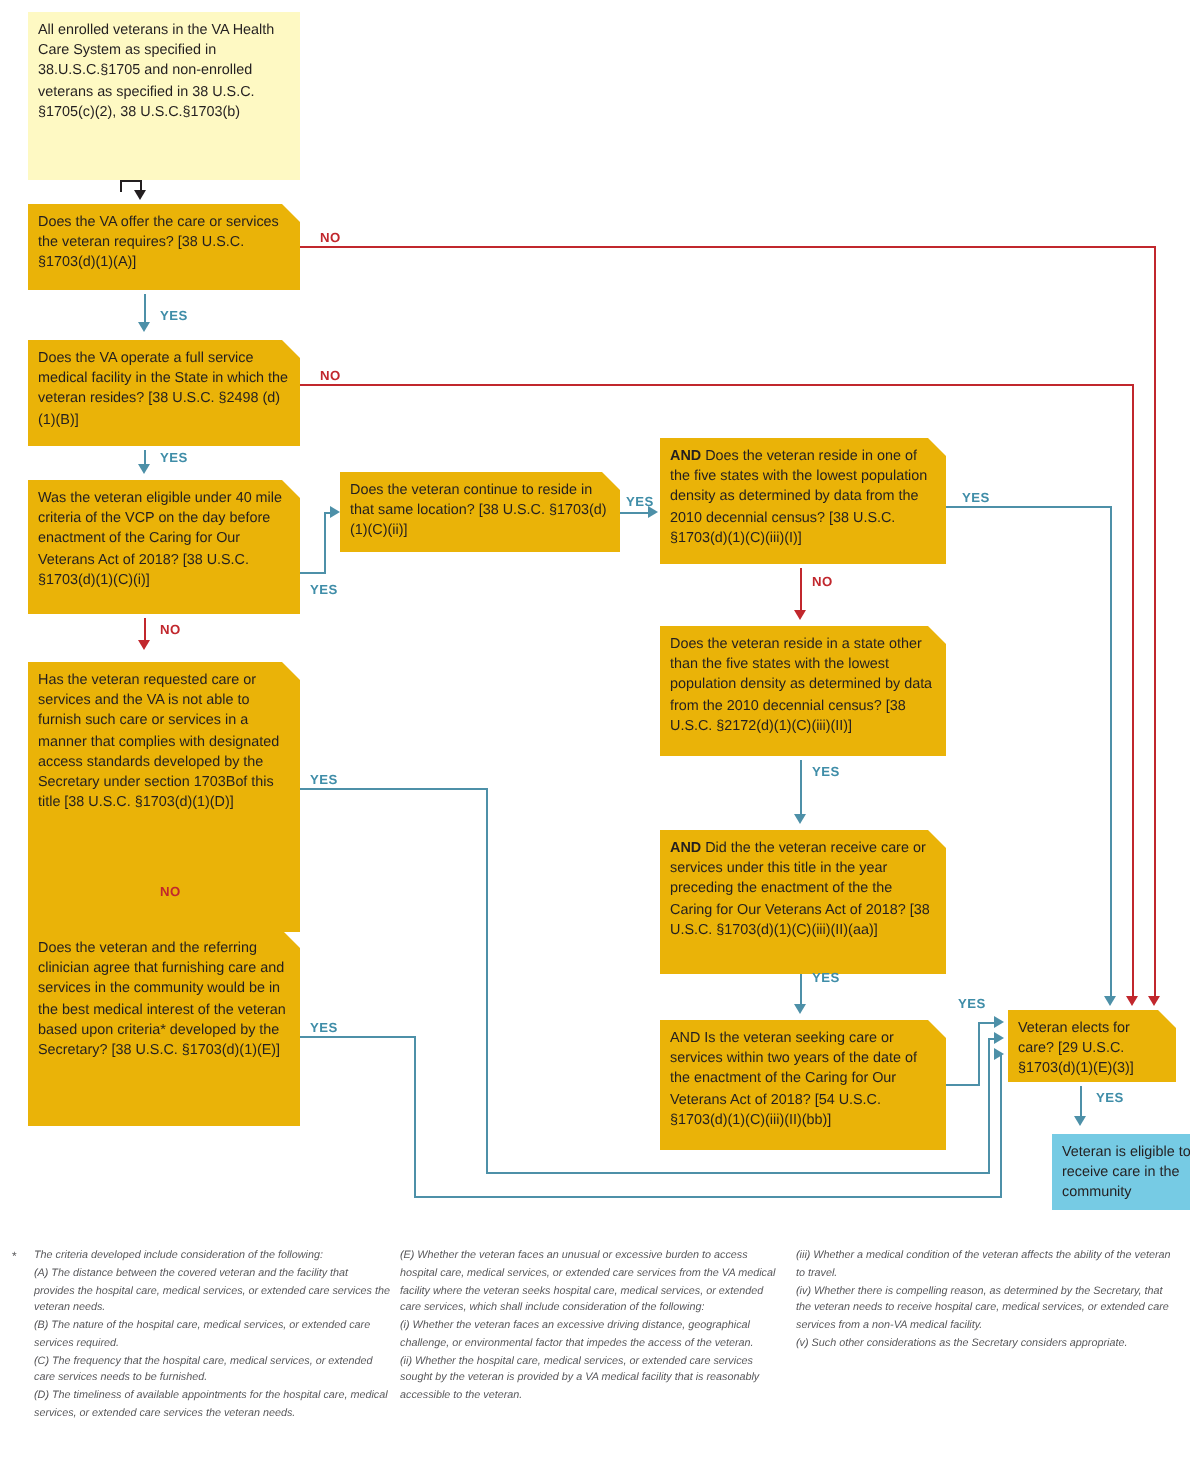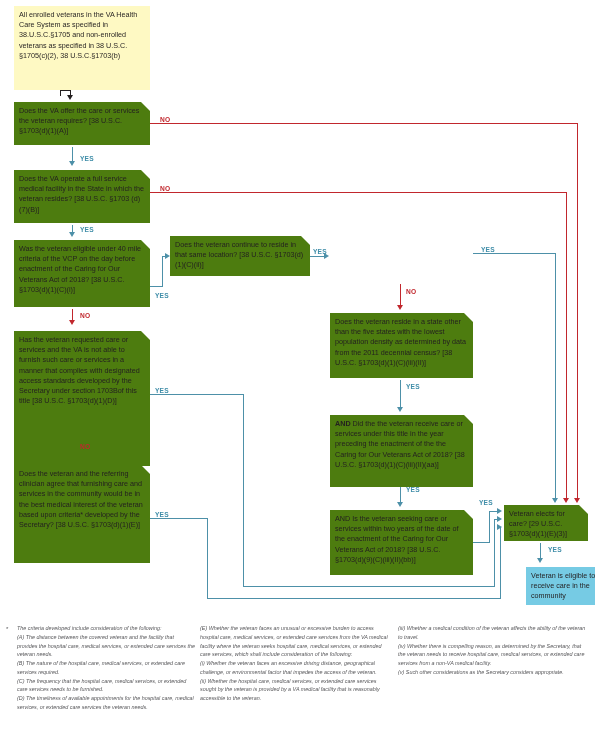--- a/index.html
+++ b/index.html
@@ -20,21 +20,21 @@
     font-size:7.2px;
     line-height:1.42;
     padding:4px 5px 4px 5px;
     color:#231f20;
     z-index:5;
   }
   .box .t{display:block;}
   .box b{font-weight:bold;}
   
   .fold{
-    background:#4d7c0f;
+    background:#eab308;
     clip-path:polygon(0 0, calc(100% - 9px) 0, 100% 9px, 100% 100%, 0 100%);
   }
   .grey{
     background:#fef9c3;
     clip-path:polygon(0 0, 100% 0, 100% 100%, 0 100%);
   }
   .blue{
     background:#76cbe4;
     clip-path:polygon(0 0, 100% 0, 100% 100%, 0 100%);
   }
@@ -89,50 +89,53 @@
 
   <div class="box grey" style="left:14px;top:6px;width:136px;height:84px;">
     <span class="t">All enrolled veterans in the VA Health Care System as specified in 38.U.S.C.§1705 and non-enrolled veterans as specified in 38 U.S.C. §1705(c)(2), 38 U.S.C.§1703(b)</span>
   </div>
 
   <div class="box fold" style="left:14px;top:102px;width:136px;height:43px;">
     <span class="t">Does the VA offer the care or services the veteran requires? [38 U.S.C. §1703(d)(1)(A)]</span>
   </div>
 
   <div class="box fold" style="left:14px;top:170px;width:136px;height:53px;">
-    <span class="t">Does the VA operate a full service medical facility in the State in which the veteran resides? [38 U.S.C. §1703 (d)(7)(B)]</span>
+    <span class="t">Does the VA operate a full service medical facility in the State in which the veteran resides? [38 U.S.C. §2498 (d)(1)(B)]</span>
   </div>
 
   <div class="box fold" style="left:14px;top:240px;width:136px;height:67px;">
     <span class="t">Was the veteran eligible under 40 mile criteria of the VCP on the day before  enactment of the Caring for Our Veterans Act of 2018? [38 U.S.C. §1703(d)(1)(C)(i)]</span>
   </div>
 
   <div class="box fold" style="left:14px;top:331px;width:136px;height:135px;">
     <span class="t">Has the veteran requested care or services and the VA is not able to furnish such care or services in a manner that complies with designated access standards developed by the Secretary under section 1703Bof this title [38 U.S.C. §1703(d)(1)(D)]</span>
   </div>
 
   <div class="box fold" style="left:14px;top:465px;width:136px;height:98px;">
     <span class="t">Does the veteran and the referring clinician agree that furnishing care and services in the community would be in the best medical interest of the veteran based upon criteria* developed by the Secretary? [38 U.S.C. §1703(d)(1)(E)]</span>
   </div>
 
   <div class="box fold" style="left:170px;top:236px;width:140px;height:40px;">
     <span class="t">Does the veteran continue to reside in that same location? [38 U.S.C. §1703(d)(1)(C)(ii)]</span>
   </div>
 
+  <div class="box fold" style="left:330px;top:219px;width:143px;height:63px;">
+    <span class="t"><b>AND</b><span> Does the veteran reside in one of the five states with the lowest population density as determined by data from the 2010 decennial census? [38 U.S.C. §1703(d)(1)(C)(iii)(I)]</span></span>
+  </div>
 
   <div class="box fold" style="left:330px;top:313px;width:143px;height:65px;">
-    <span class="t">Does the veteran reside in a state other than the five states with the lowest population density as determined by data from the 2011 decennial census? [38 U.S.C. §1703(d)(1)(C)(iii)(II)]</span>
+    <span class="t">Does the veteran reside in a state other than the five states with the lowest population density as determined by data from the 2010 decennial census? [38 U.S.C. §2172(d)(1)(C)(iii)(II)]</span>
   </div>
 
   <div class="box fold" style="left:330px;top:415px;width:143px;height:72px;">
     <span class="t"><b>AND</b><span> Did the the veteran receive care or services under this title in the year preceding the enactment of the the Caring for Our Veterans Act of 2018? [38 U.S.C. §1703(d)(1)(C)(iii)(II)(aa)]</span></span>
   </div>
 
   <div class="box fold" style="left:330px;top:510px;width:143px;height:65px;">
-    <span class="t">AND Is the veteran seeking care or services within two years of the date of the enactment of the Caring for Our Veterans Act of 2018? [38 U.S.C. §1703(d)(9)(C)(iii)(II)(bb)]</span>
+    <span class="t">AND Is the veteran seeking care or services within two years of the date of the enactment of the Caring for Our Veterans Act of 2018? [54 U.S.C. §1703(d)(1)(C)(iii)(II)(bb)]</span>
   </div>
 
   <div class="box fold" style="left:504px;top:505px;width:84px;height:36px;">
     <span class="t">Veteran elects  for care? [29 U.S.C. §1703(d)(1)(E)(3)]</span>
   </div>
 
   <div class="box blue" style="left:504px;top:567px;width:84px;height:38px;margin-left:22px;">
     <span class="t">Veteran is eligible to receive care in the community</span>
   </div>
 

